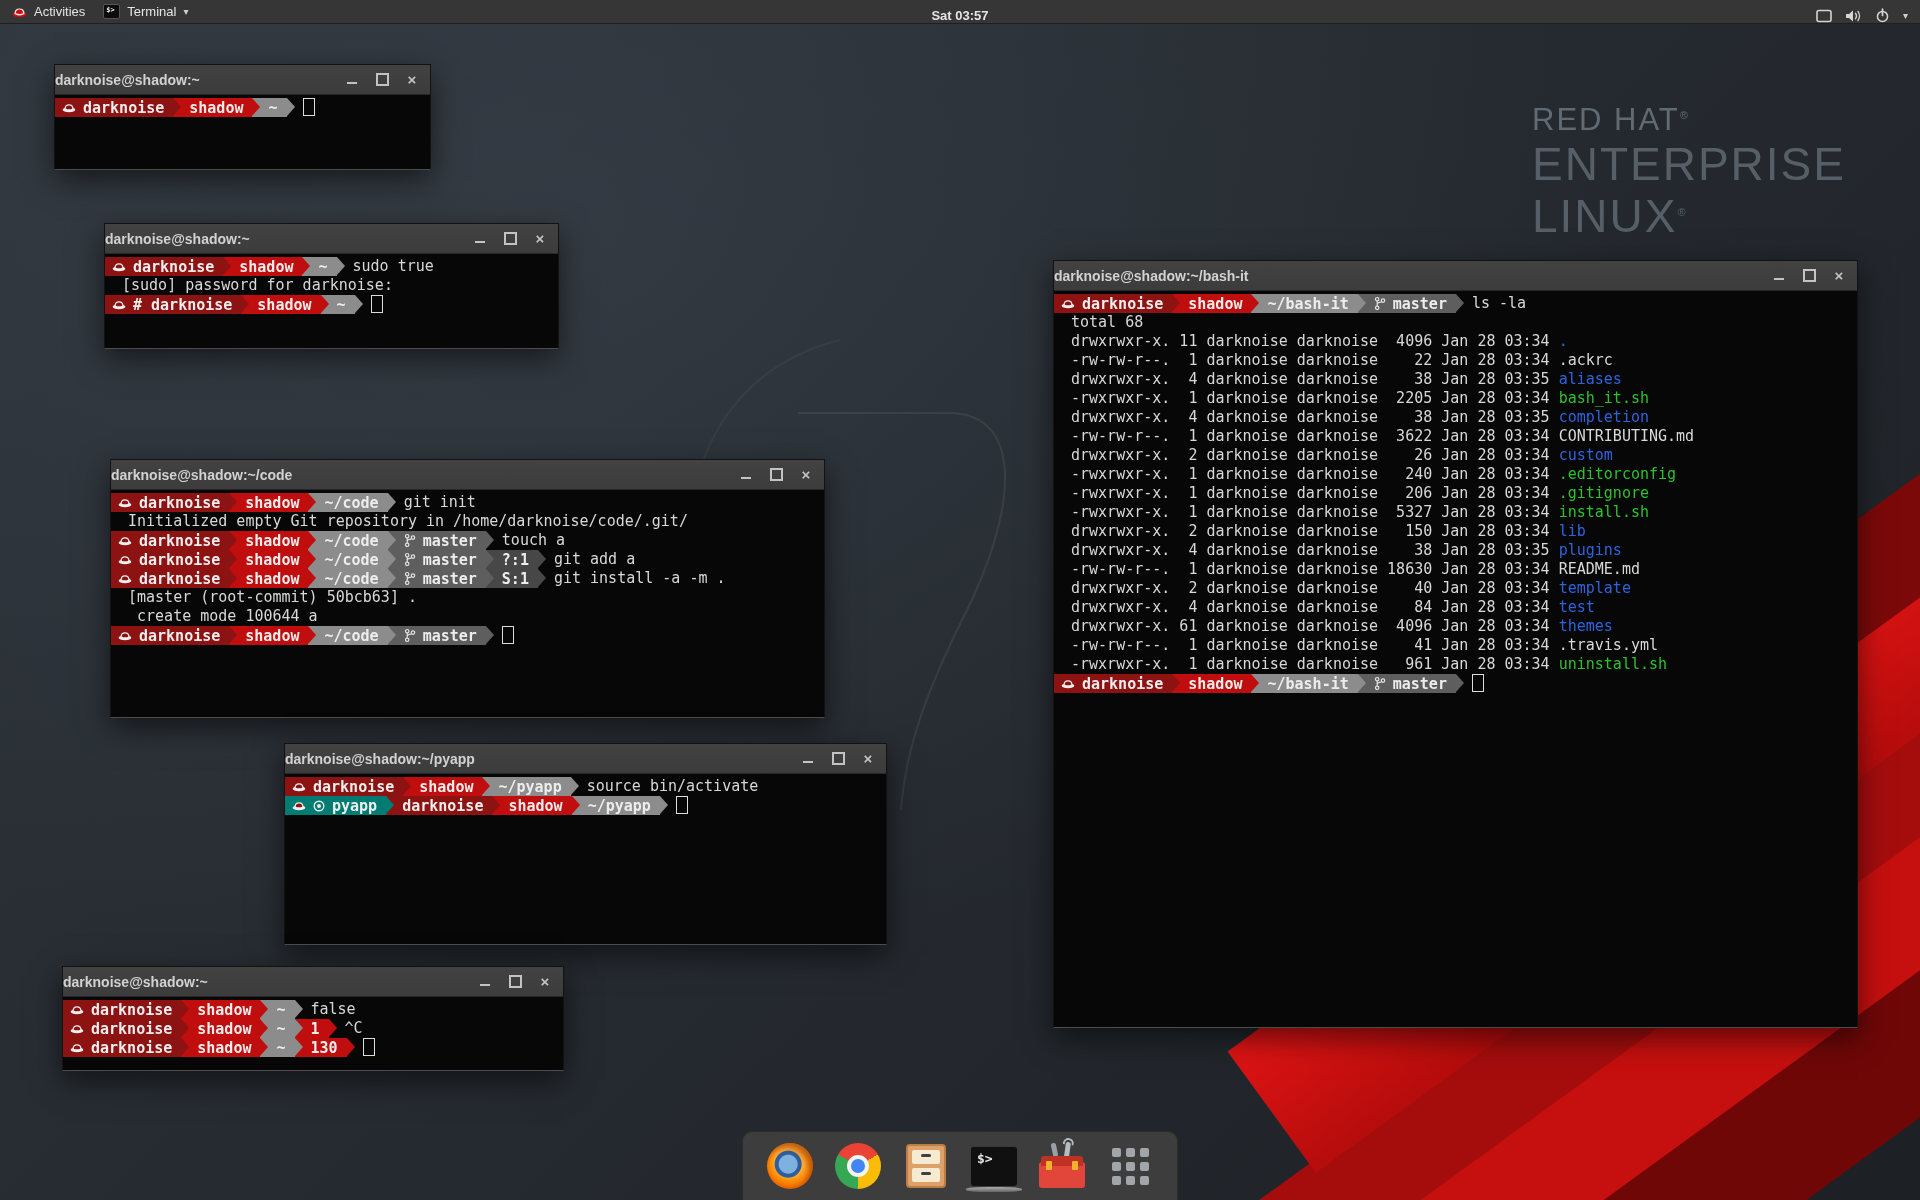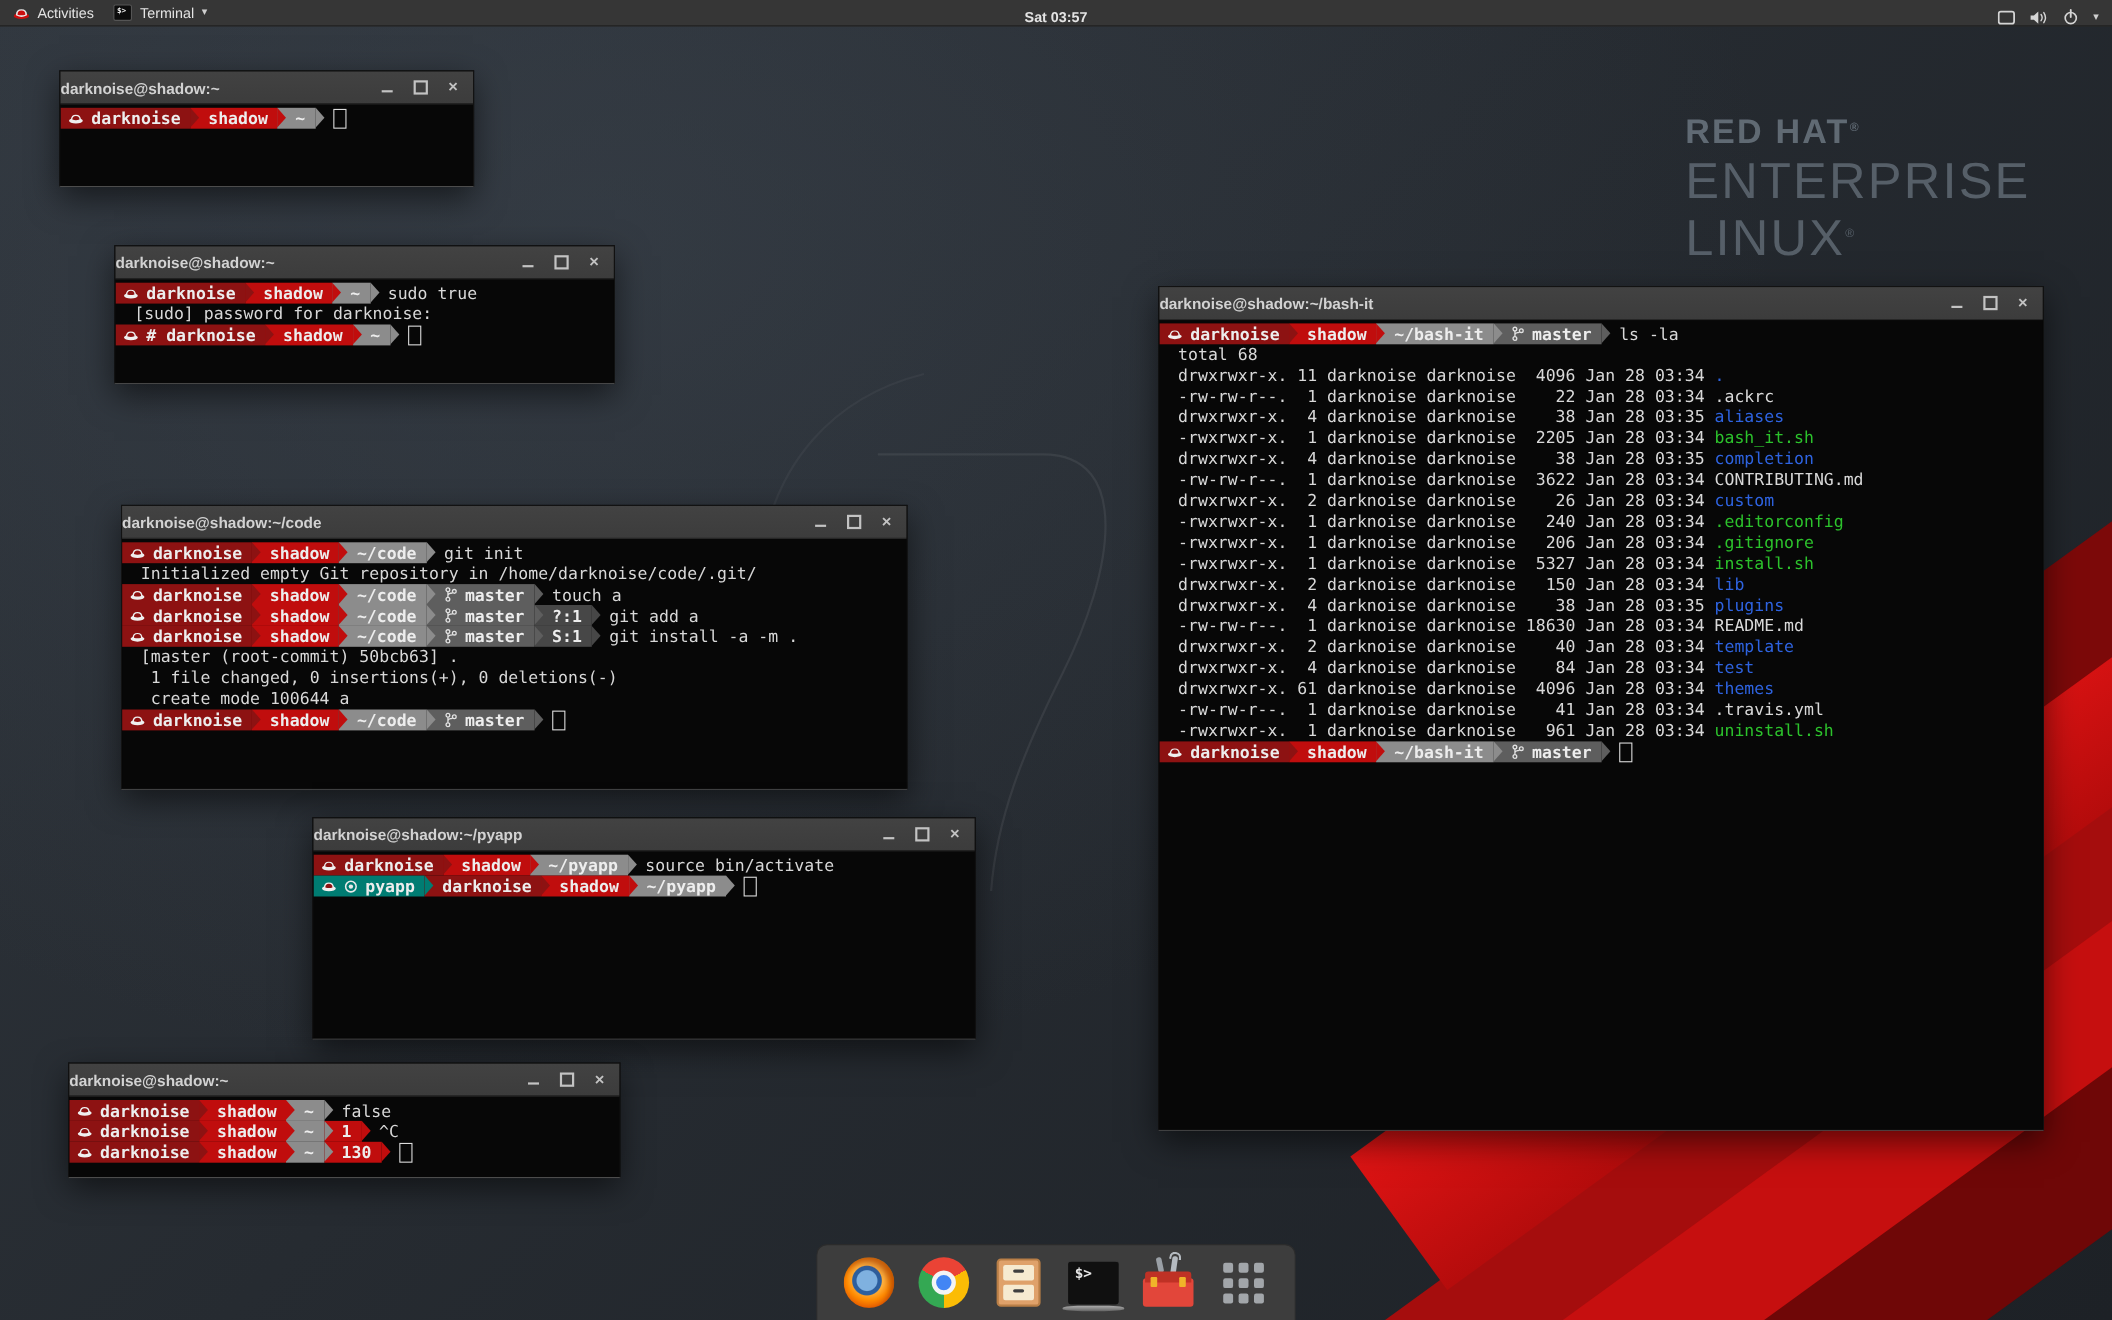--- a/index.html
+++ b/index.html
@@ -9,21 +9,21 @@
     -webkit-font-smoothing:antialiased;
   }
   
   .desktop{position:absolute;left:0;top:0;width:1920px;height:1200px;overflow:hidden;
     background:
       radial-gradient(ellipse at 28% 18%, rgba(70,80,92,.35) 0%, rgba(0,0,0,0) 55%),
       linear-gradient(135deg,#2e343b 0%,#262b31 45%,#1d2126 100%);
   }
   .wp-arc{position:absolute;left:0;top:0;pointer-events:none}
   .brand{position:absolute;left:1532px;top:104px;color:#6b7680;line-height:1;opacity:.85}
-  .brand .b1{font-size:31px;font-weight:bold;letter-spacing:2px}
+  .brand .b1{font-size:31px;font-weight:normal;letter-spacing:2px}
   .brand .b2,.brand .b3{font-size:46px;font-weight:normal;letter-spacing:2px;color:#5f6973;margin-top:6px}
   .brand sup{font-size:11px;vertical-align:super}
   .ribbons{position:absolute;inset:0;overflow:hidden}
   .band{position:absolute;transform:rotate(-36deg)}
   
   .topbar{position:absolute;left:0;top:0;width:1920px;height:23px;background:var(--topbar-bg);
     border-bottom:1px solid #1f1f1f;display:flex;align-items:flex-end;color:#e4e4e4;font-size:13px;z-index:50}
   .tb-item{display:flex;align-items:center;gap:7px;height:23px;padding:0 12px;cursor:default}
   .tb-item.appmenu{padding-left:6px}
   .term-mini{width:17px;height:15px;background:#0c0c0c;border:1px solid #555;border-radius:2px;
@@ -37,21 +37,21 @@
     box-shadow:0 10px 28px rgba(0,0,0,.55);display:flex;flex-direction:column}
   .titlebar{height:29px;flex:none;background:linear-gradient(#424242,var(--titlebar-bg));
     border-bottom:1px solid #272727;position:relative;display:flex;align-items:center;justify-content:flex-start}
   .tb-title{font-size:14px;font-weight:bold;color:#d2d2d2}
   .win-ctls{position:absolute;right:10px;top:0;height:29px;display:flex;align-items:center;gap:14px}
   .ctl{width:16px;height:16px;display:flex;align-items:center;justify-content:center;color:#c3c3c3;cursor:default}
   .ctl .bar{width:10px;height:2px;background:#c3c3c3;margin-top:6px}
   .ctl .box{width:9px;height:9px;border:2px solid #c3c3c3}
   .ctl.close{font-size:15px;font-weight:bold}
   .t-body{flex:1;overflow:hidden;padding-top:3px;background:var(--term-bg)}
-  .t-line{height:19px;display:flex;align-items:flex-end;font:15px "DejaVu Sans Mono",monospace;color:var(--term-fg)}
+  .t-line{height:19px;display:flex;align-items:flex-start;font:15px "DejaVu Sans Mono",monospace;color:var(--term-fg)}
   .t-line.out{display:block;line-height:19px;white-space:pre;padding-left:17px}
   .seg{display:flex;align-items:center;height:19px;padding:0 9px 0 16px;position:relative;
     font-weight:bold;color:#ededed;white-space:pre;flex:none}
   .seg:first-child{padding-left:7px}
   .seg::after{content:"";position:absolute;left:100%;top:0;width:0;height:0;z-index:3;
     border-top:9.5px solid transparent;border-bottom:9.5px solid transparent;border-left:8px solid var(--c)}
   .seg .ico{display:flex;margin-right:7px;flex:none}
   .seg-user{background:var(--seg-user);--c:var(--seg-user)}
   .seg-host{background:var(--seg-host);--c:var(--seg-host)}
   .seg-path{background:var(--seg-path);--c:var(--seg-path)}
@@ -303,21 +303,20 @@
           <span class="seg seg-branch"><span class="ico"><svg width="12" height="15" viewBox="0 0 12 15">
                 <circle cx="3.2" cy="3.2" r="1.7" fill="none" stroke="#e2e2e2" stroke-width="1.2"></circle>
                 <circle cx="3.2" cy="11.8" r="1.7" fill="none" stroke="#e2e2e2" stroke-width="1.2"></circle>
                 <circle cx="9" cy="4.6" r="1.7" fill="none" stroke="#e2e2e2" stroke-width="1.2"></circle>
                 <path d="M3.2 5 V10 M3.2 8.4 Q3.2 6.4 7.4 6.1" fill="none" stroke="#e2e2e2" stroke-width="1.2"></path>
               </svg></span><span class="seg-label">master</span></span>
           <span class="seg seg-status"><span class="seg-label">S:1</span></span>
           <span class="cmd">git install -a -m .</span>
         </div>
         <div class="t-line out">[master (root-commit) 50bcb63] .</div>
-        <div class="t-line out"> 1 file changed, 0 insertions(+), 0 deletions(-)</div>
         <div class="t-line out"> create mode 100644 a</div>
         <div class="t-line">
           <span class="seg seg-user"><span class="ico"><svg width="14" height="11" viewBox="0 0 16 12">
                 <ellipse cx="8" cy="8.6" rx="7.2" ry="2.9" fill="#efefef"></ellipse>
                 <path d="M2.8 8 Q2.8 2.4 8 2.4 Q13.2 2.4 13.2 8 Q10 9.5 8 9.5 Q6 9.5 2.8 8 Z" fill="#efefef"></path>
                 <path d="M4.3 7.4 Q4.3 3.6 8 3.6 Q11.7 3.6 11.7 7.4 Q8 8.7 4.3 7.4 Z" fill="#8d1212"></path>
               </svg></span><span class="seg-label">darknoise</span></span>
           <span class="seg seg-host"><span class="seg-label">shadow</span></span>
           <span class="seg seg-path"><span class="seg-label">~/code</span></span>
           <span class="seg seg-branch"><span class="ico"><svg width="12" height="15" viewBox="0 0 12 15">

